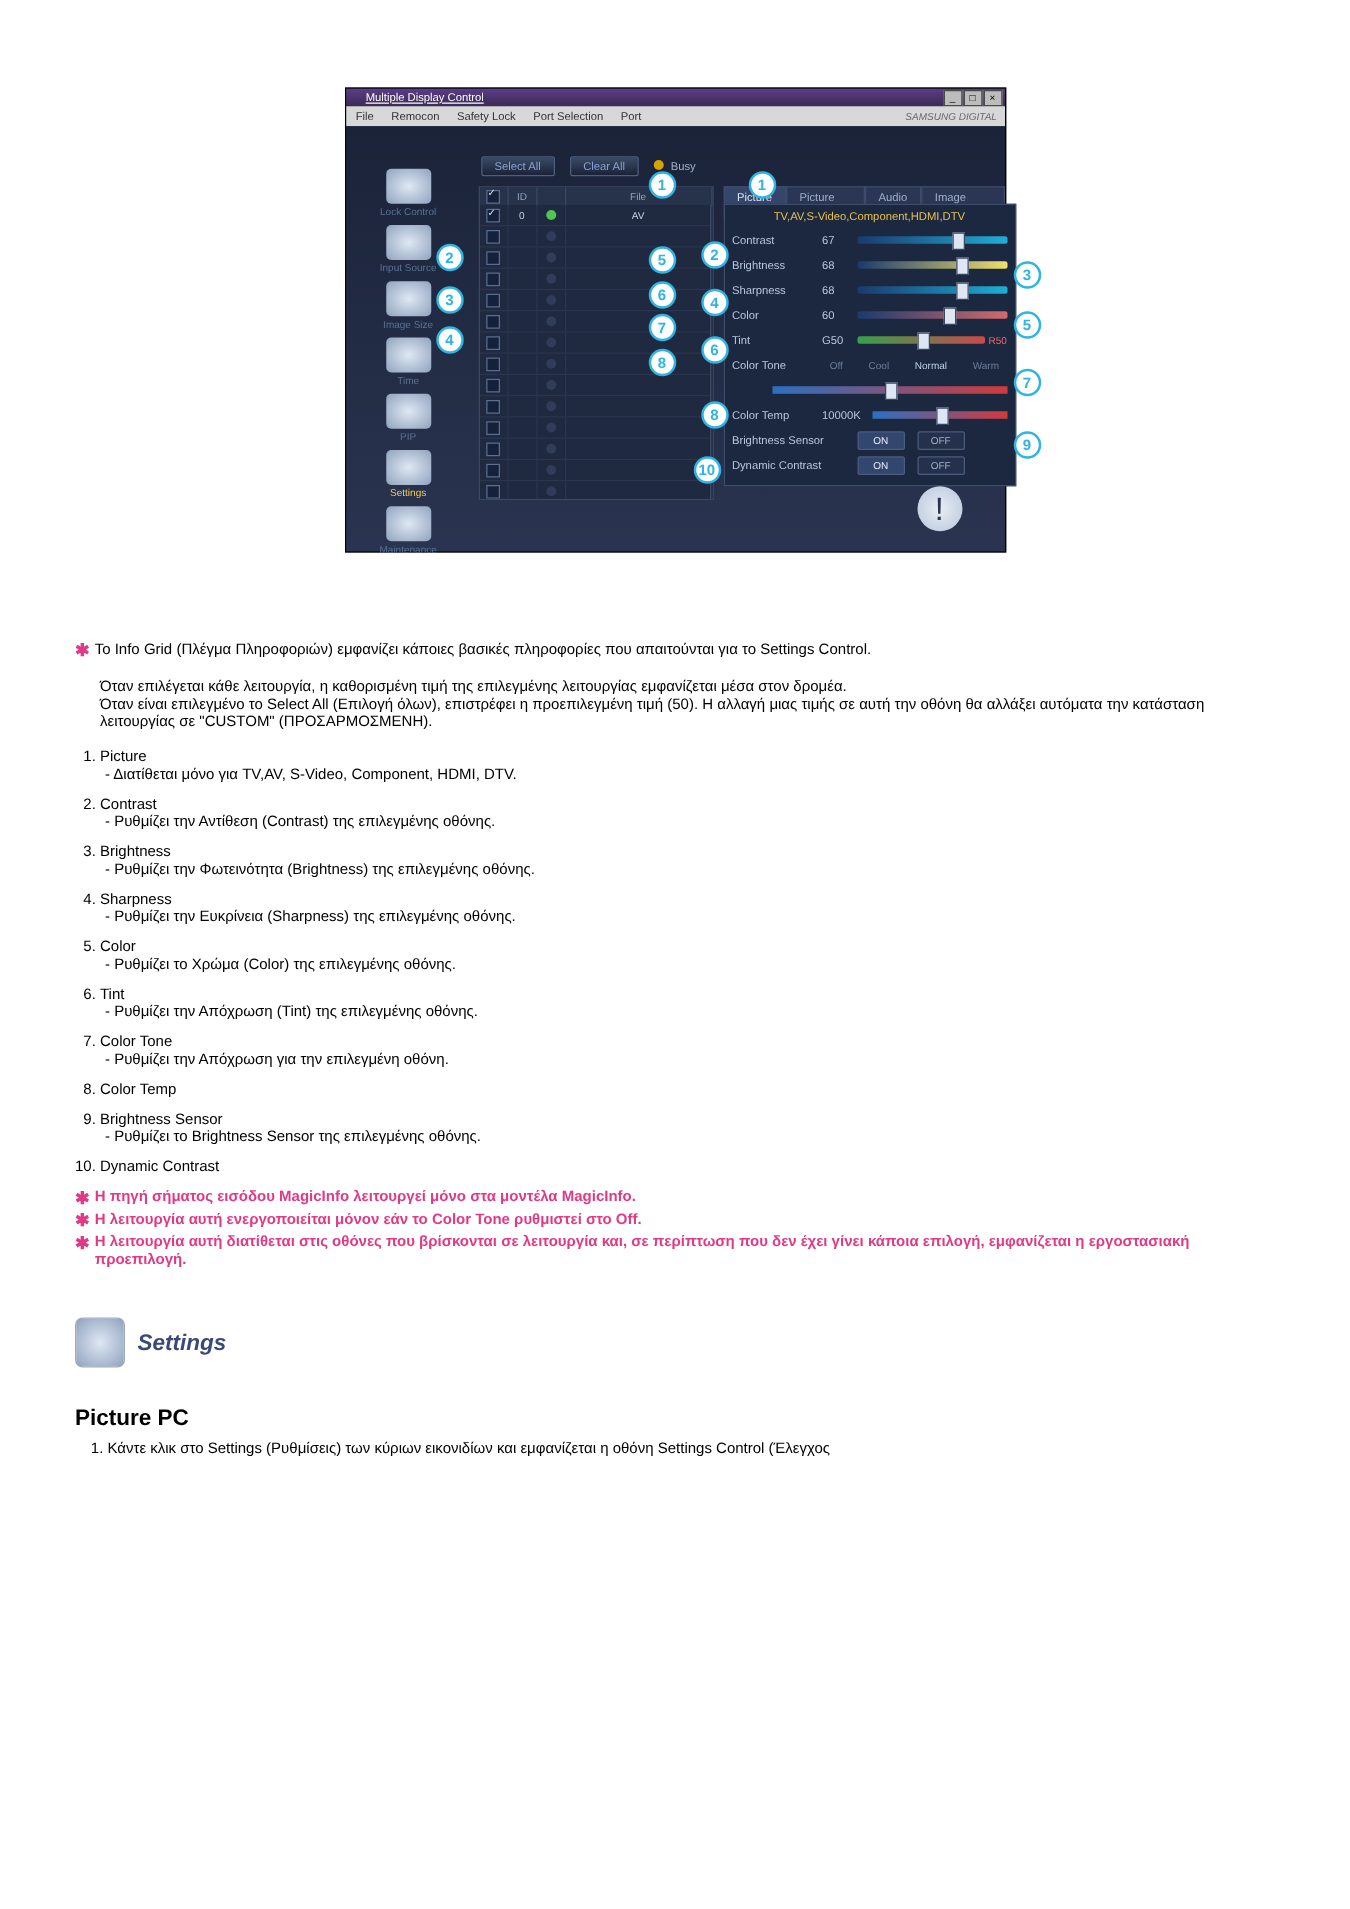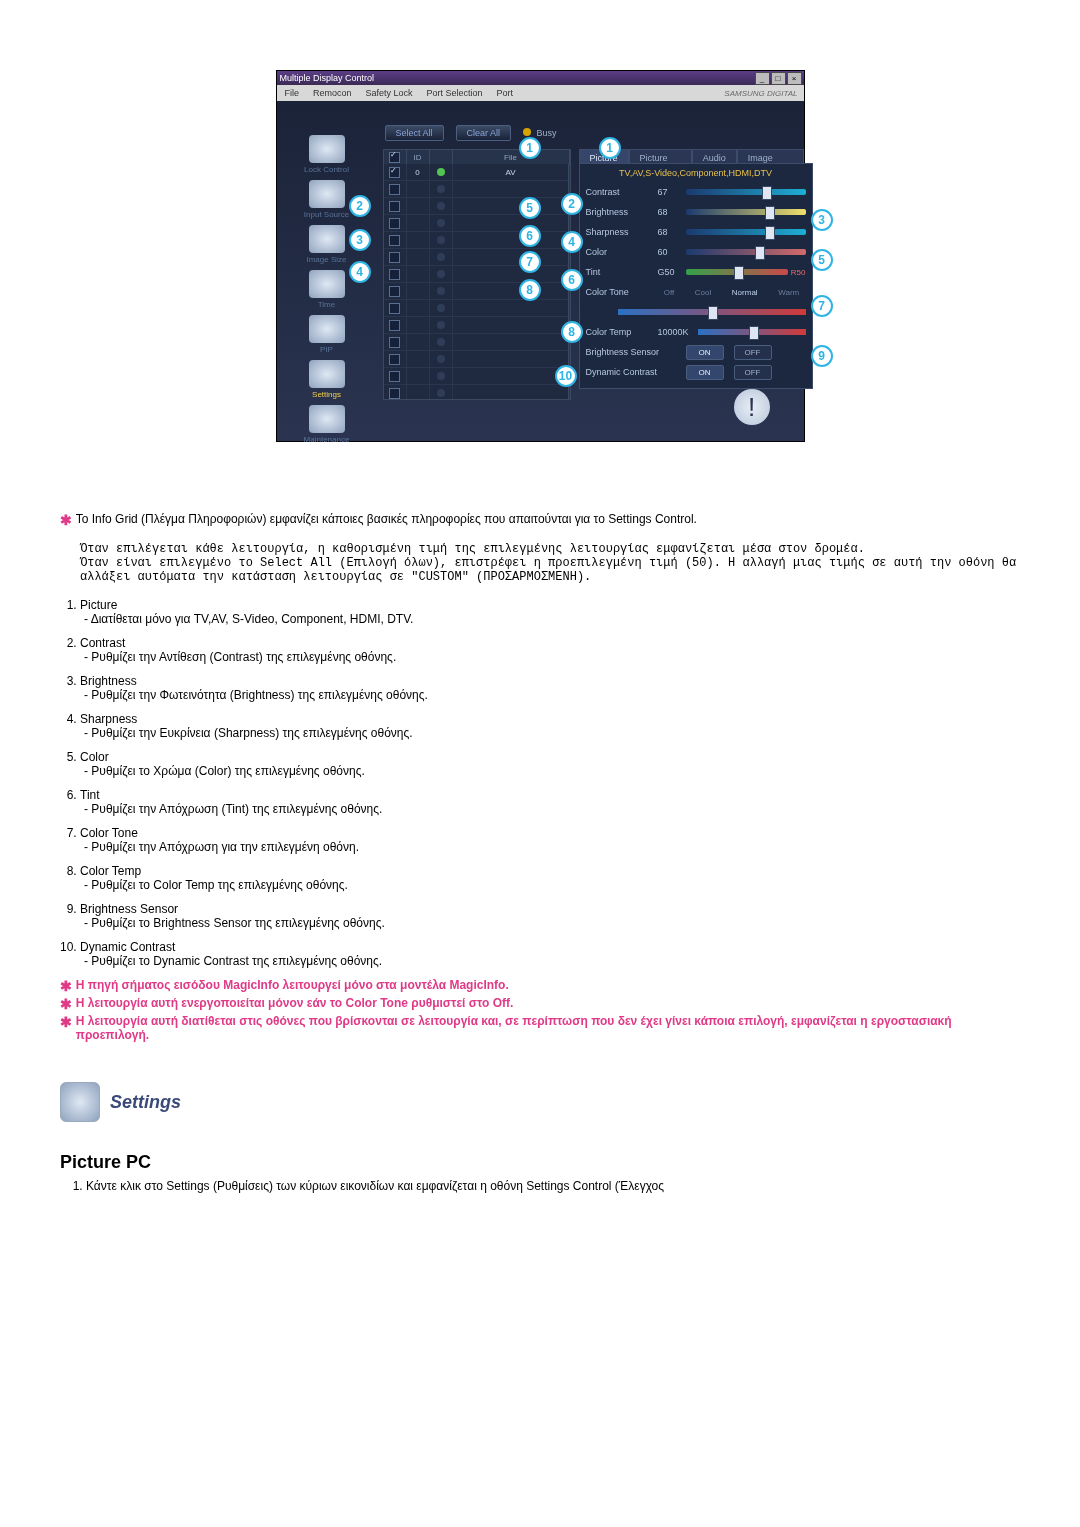--- a/index.html
+++ b/index.html
@@ -10,21 +10,21 @@
   }
   .page { padding:30px 60px; }
 
   
   .shot {
     width:527px; height:370px; margin:40px auto 70px;
     background:#212a3f; border:1px solid #000; position:relative;
     color:#9fb0c8; font-size:9px;
   }
   .titlebar { height:14px; background:linear-gradient(#5b3d87,#3b2a55);
-    color:#fff; font-size:9px; padding-left:3px; line-height:14px; position:relative; }
+    color:#fff; font-size:9px; padding-left:16px; line-height:14px; position:relative;text-decoration:underline; }
   .titlebar .winbtns { position:absolute; right:2px; top:1px; display:flex; gap:1px; }
   .titlebar .winbtns span { width:13px;height:11px;background:#bcbcbc;border:1px solid #4a4a4a;
     display:inline-block;font-size:8px;text-align:center;line-height:11px;color:#000; }
 
   .menubar { height:16px; background:#d8d8d8; color:#333; font-size:9px;
     display:flex; align-items:center; gap:14px; padding-left:8px; position:relative; }
   .menubar .brand { position:absolute; right:6px; font-size:8px; color:#6a6a6a; font-style:italic; }
 
   .canvas { position:absolute; top:30px; left:0; right:0; bottom:0;
     background:linear-gradient(#1a2338,#2a3450); }
@@ -88,21 +88,21 @@
 
   
   .co { position:absolute; width:18px;height:18px;border:2px solid #2fb4e4;border-radius:50%;
     background:#fff; color:#2fb4e4; font-size:12px; font-weight:bold;
     display:flex;align-items:center;justify-content:center; }
 
   
   .star { color:#e03a87; font-weight:bold; font-size:14px; margin-right:4px; }
   .bl { margin:0 0 14px; }
   .bl.star-row { display:flex; }
-  .bl.indent { margin-left:20px;font-family:Liberation Mono, monospace; }
+  .bl.indent { margin-left:20px; }
   ol.numlist { margin:0 0 10px; padding-left:20px; }
   ol.numlist > li { margin-bottom:10px; }
   ol.numlist .ttl { display:block; }
   .sub { display:block; margin-left:4px; }
   .redline { color:#e03a87; font-weight:bold; display:flex; margin:2px 0; }
 
   .sec-head { display:flex; align-items:center; gap:10px; margin:40px 0 14px; }
   .sec-icon { width:38px;height:38px;border-radius:6px;
     background:radial-gradient(#dfe8f4,#8fa2bd); border:1px solid #9ab; }
   .sec-title { font-size:18px; font-weight:bold; color:#3a4a78; font-style:italic; }
@@ -475,29 +475,27 @@
       <li>
         <span class="ttl">Tint</span>
         <span class="sub">- Ρυθμίζει την Απόχρωση (Tint) της επιλεγμένης οθόνης.</span>
       </li>
       <li>
         <span class="ttl">Color Tone</span>
         <span class="sub">- Ρυθμίζει την Απόχρωση για την επιλεγμένη οθόνη.</span>
       </li>
       <li>
         <span class="ttl">Color Temp</span>
-        <span class="sub">- Ρυθμίζει το Color Temp της επιλεγμένης οθόνης.</span>
       </li>
       <li>
         <span class="ttl">Brightness Sensor</span>
         <span class="sub">- Ρυθμίζει το Brightness Sensor της επιλεγμένης οθόνης.</span>
       </li>
       <li>
         <span class="ttl">Dynamic Contrast</span>
-        <span class="sub">- Ρυθμίζει το Dynamic Contrast της επιλεγμένης οθόνης.</span>
       </li>
     </ol>
 
   <div class="redline">
       <span class="star">✱</span>
     <span>Η πηγή σήματος εισόδου MagicInfo λειτουργεί μόνο στα μοντέλα MagicInfo.</span>
     </div>
   <div class="redline">
       <span class="star">✱</span>
     <span>Η λειτουργία αυτή ενεργοποιείται μόνον εάν το Color Tone ρυθμιστεί στο Off.</span>

